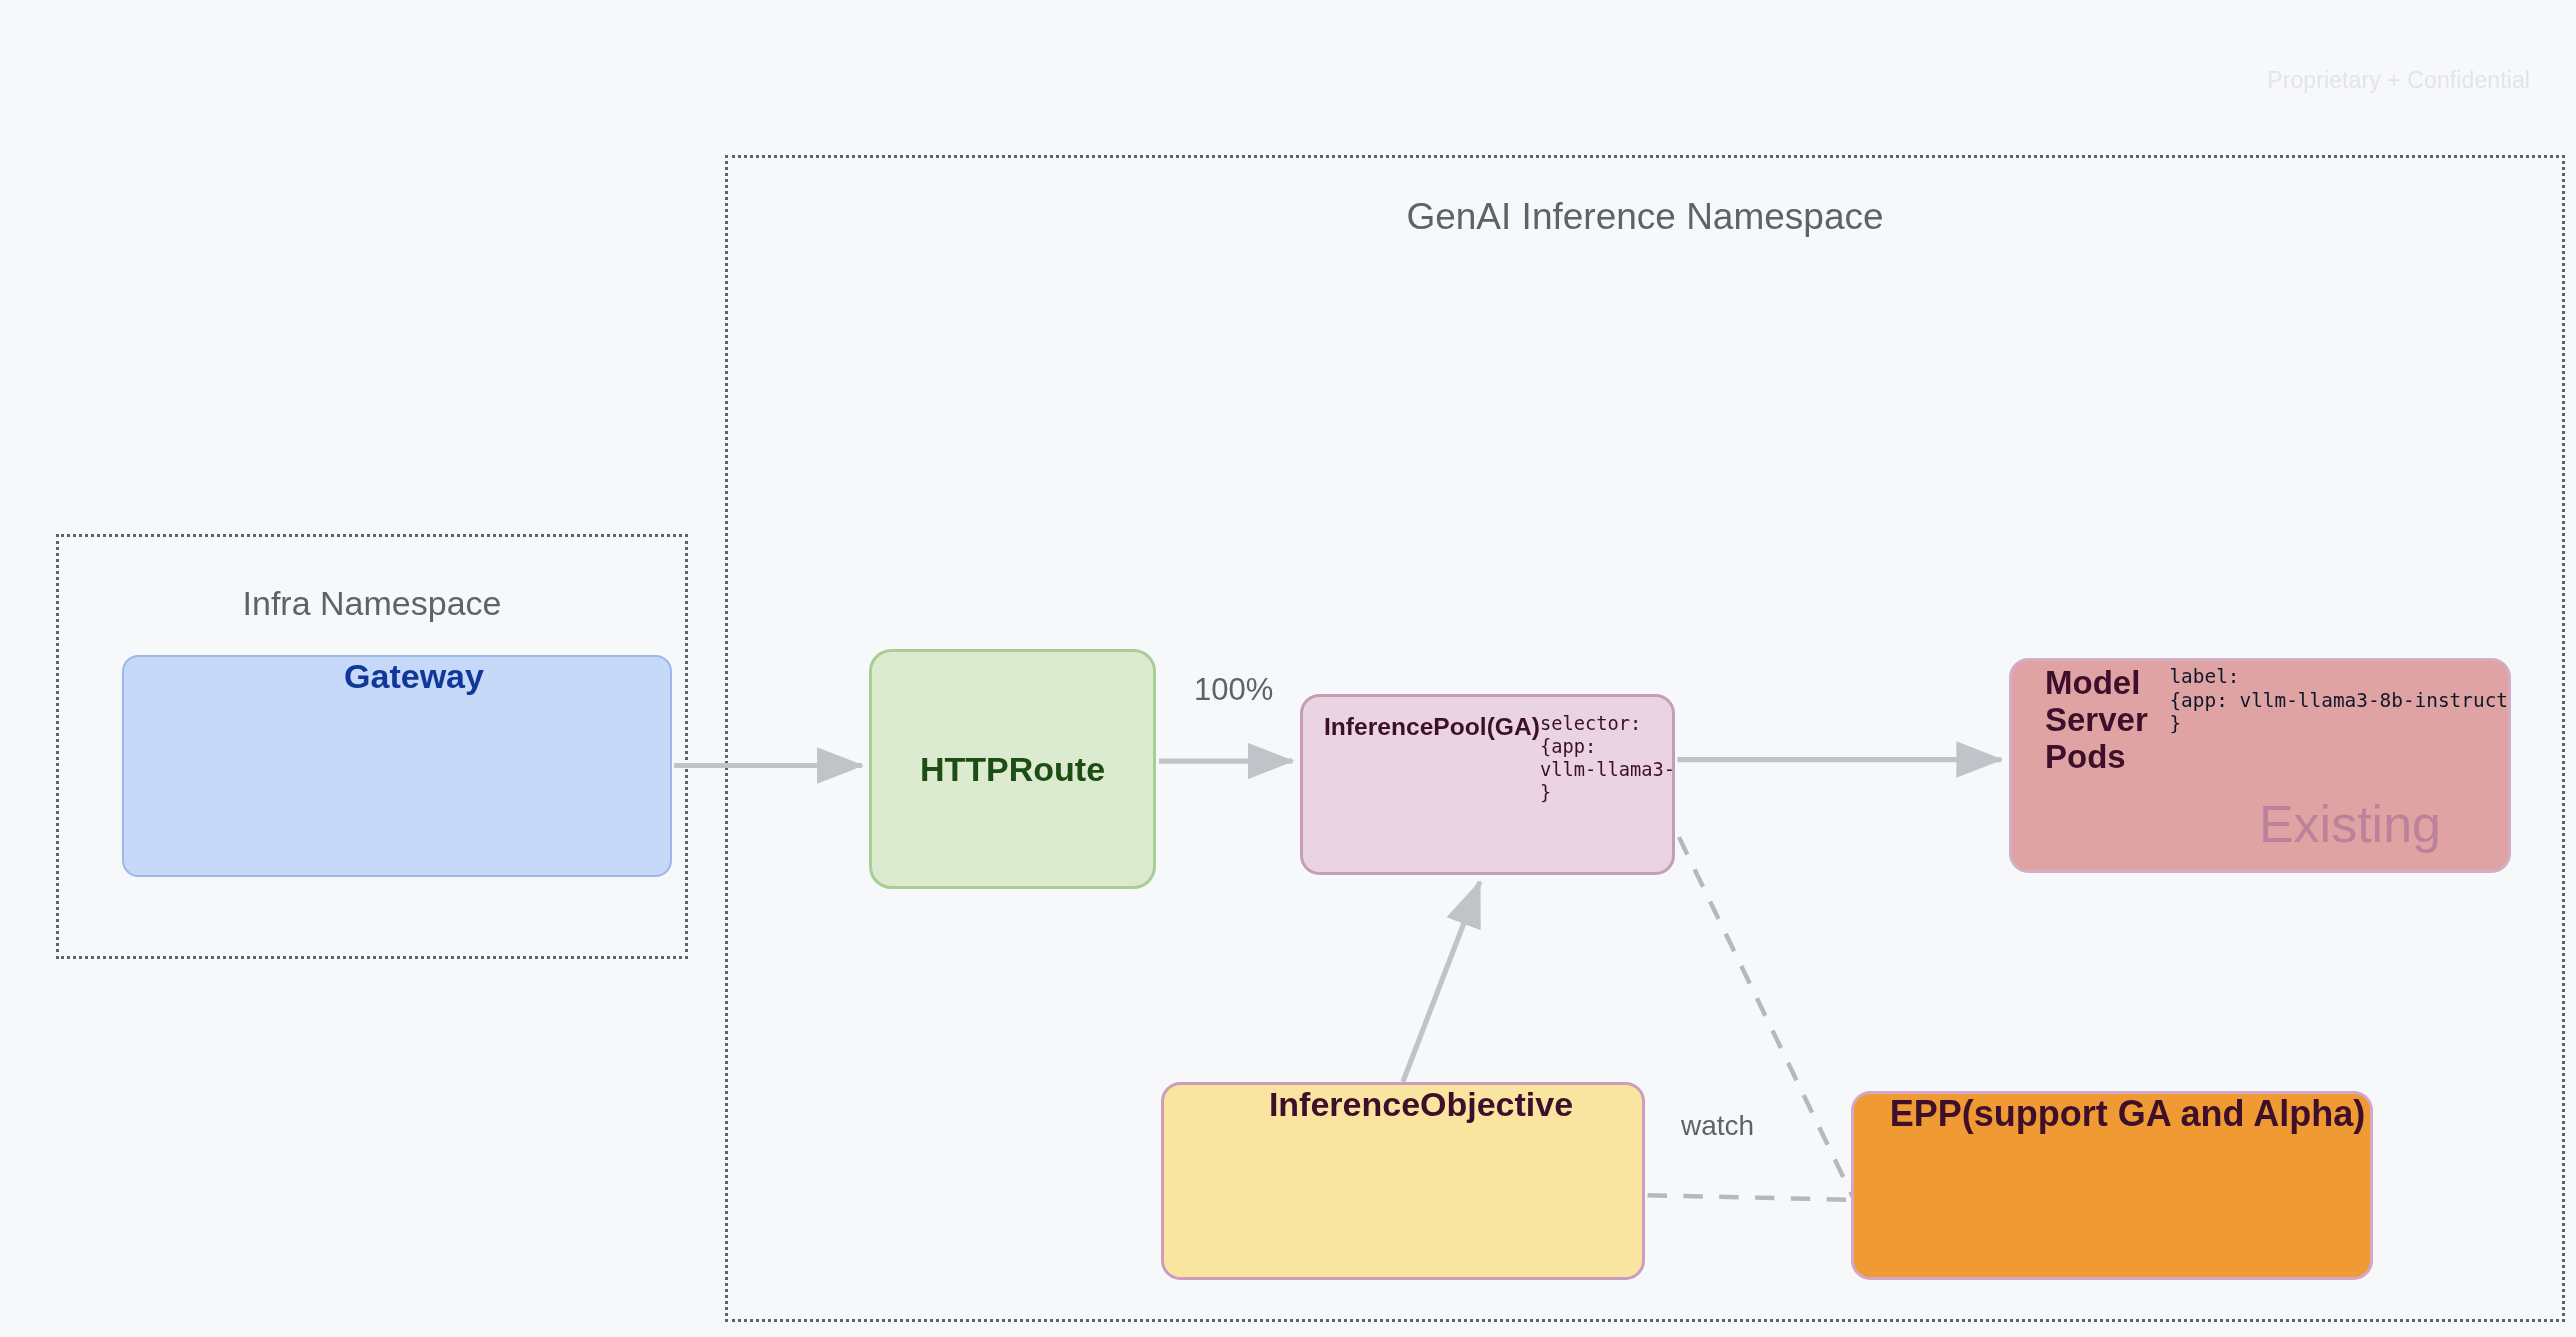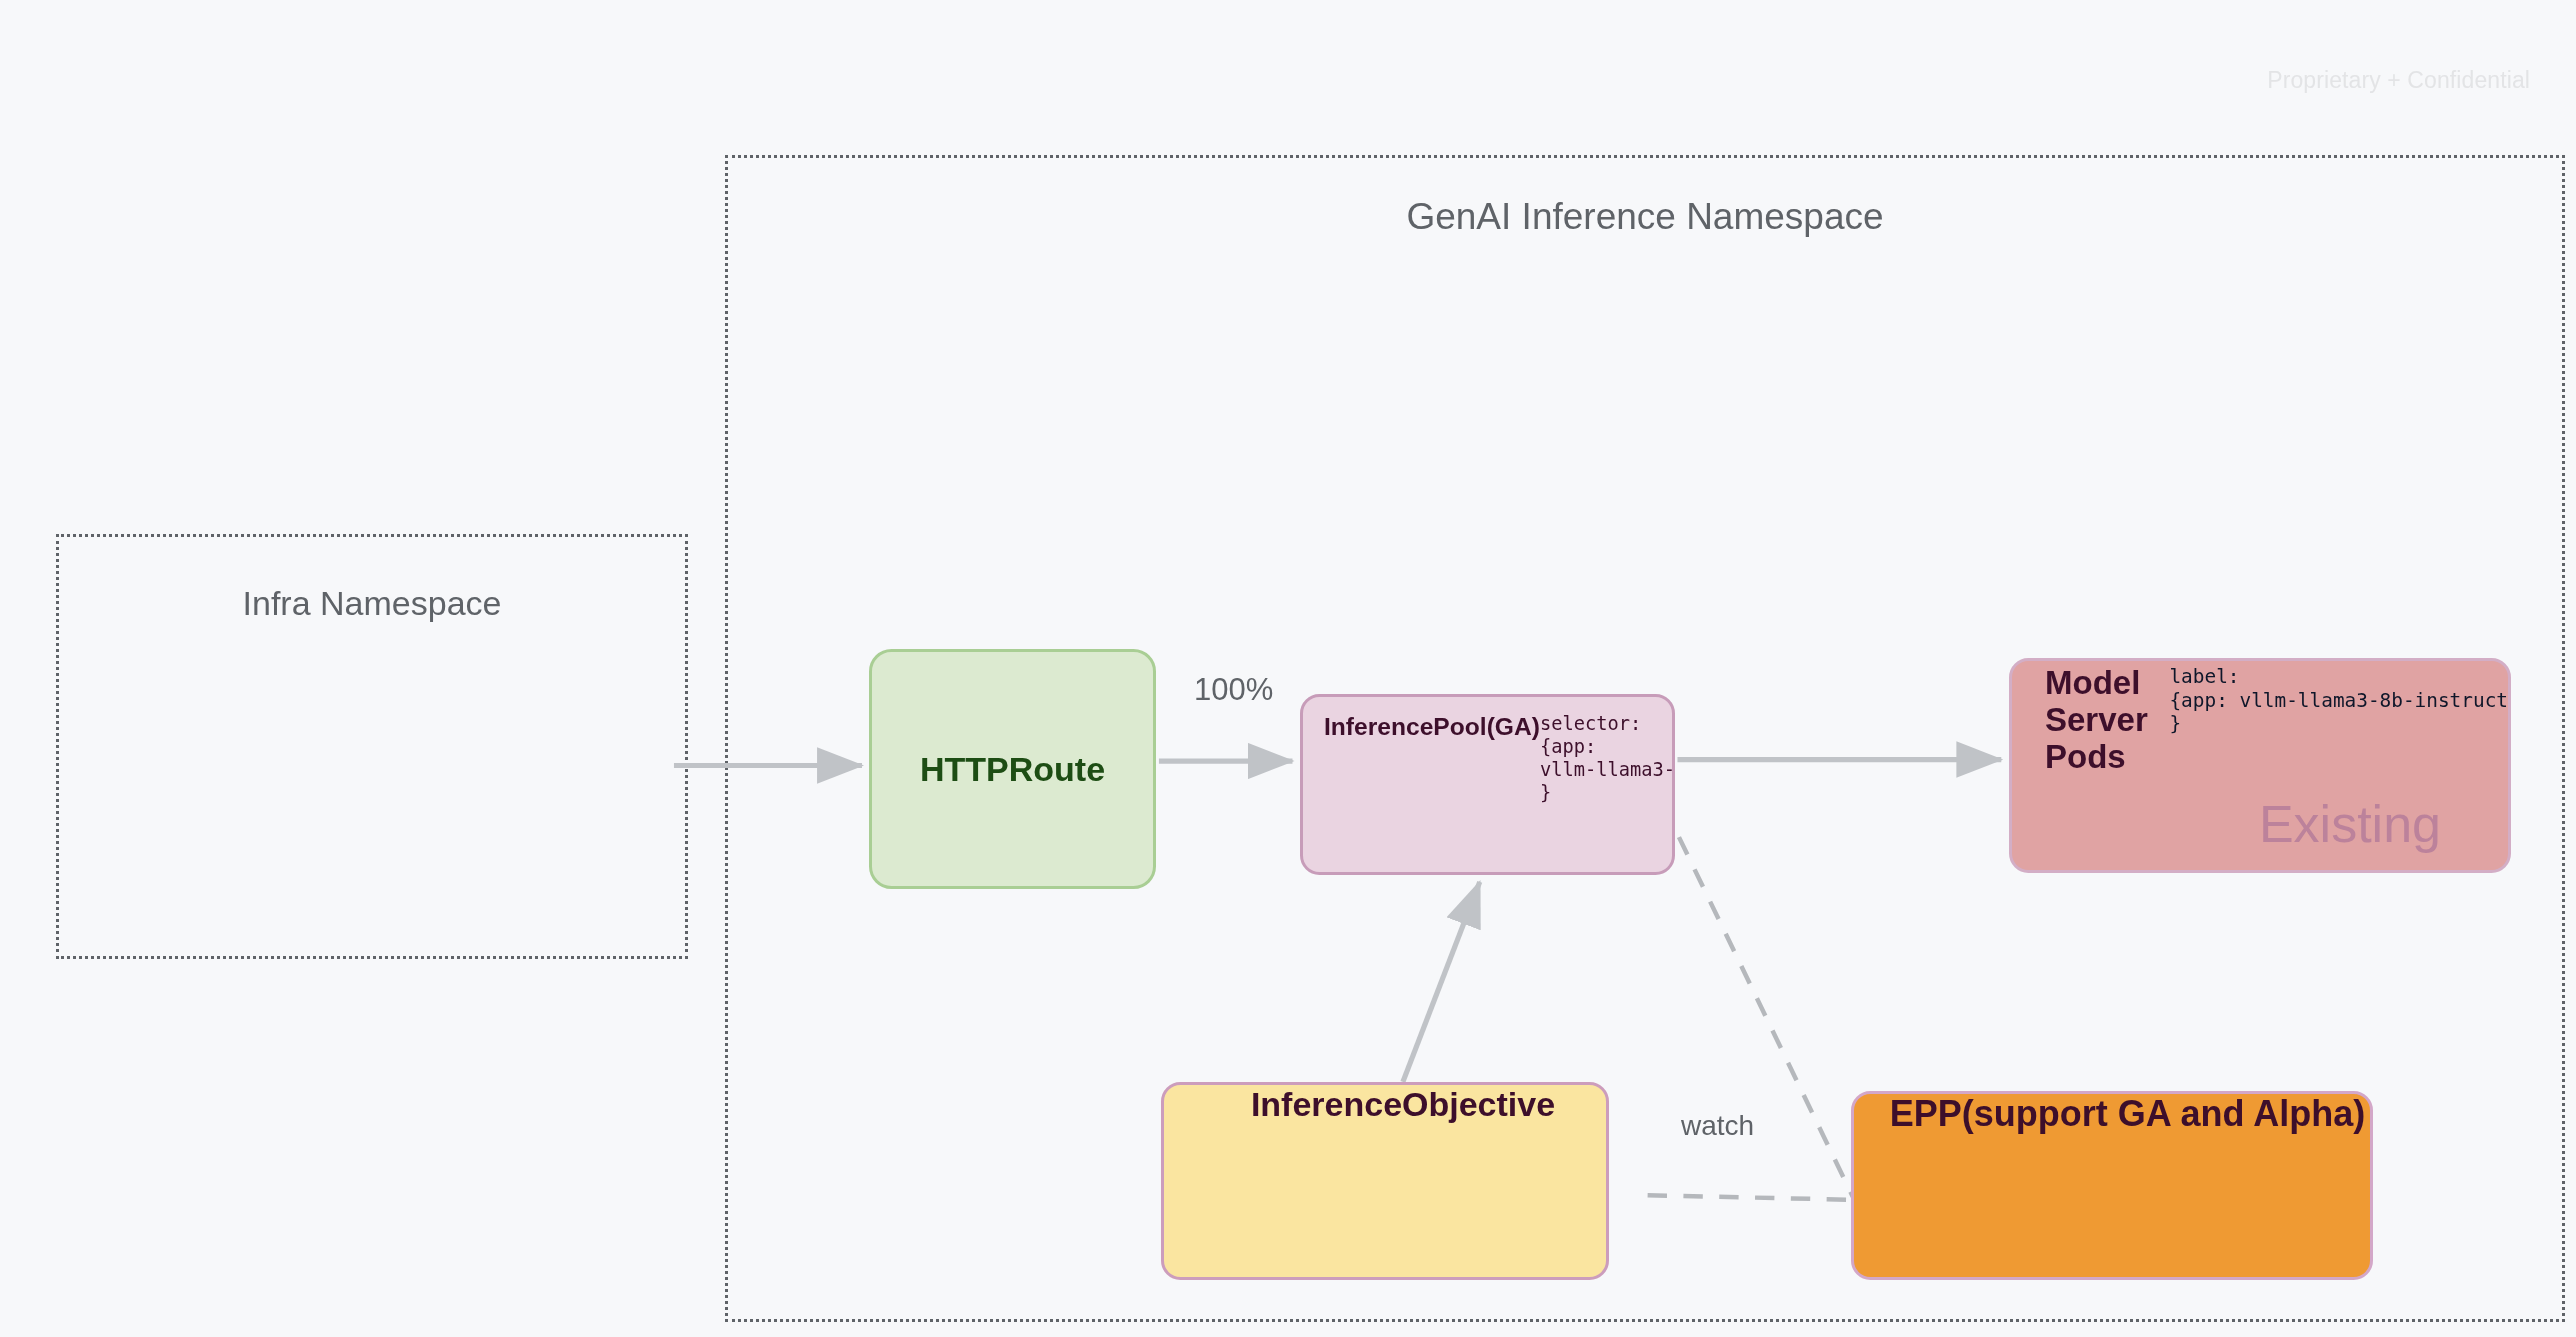--- a/index.html
+++ b/index.html
@@ -170,21 +170,21 @@
     font-size: 52px;
     color: rgba(120, 70, 140, 0.35);
     white-space: nowrap;
     pointer-events: none;
   }
 
   
   #node-inferenceobjective {
     left: 1161px;
     top: 1082px;
-    width: 448px;
+    width: 484px;
     height: 198px;
     background: #fae5a0;
     border: 3px solid #cc9dbc;
     padding-left: 36px;
     justify-content: center;
   }
   #node-inferenceobjective .title {
     font-size: 34px;
     color: #3d0f2b;
     margin-bottom: 4.5px;
@@ -270,20 +270,23 @@
 
     <line x1="2208" y1="1602" x2="2478" y2="1608" stroke="#b5b8bc" stroke-width="6" stroke-dasharray="26 22"></line>
 
     <line x1="2250" y1="1122" x2="2483" y2="1604" stroke="#b5b8bc" stroke-width="6" stroke-dasharray="26 22"></line>
   </svg>
 
   <div class="edge-label" id="label-100">100%</div>
 
   <div class="edge-label" id="label-watch">watch</div>
 
+  <div class="node" id="node-gateway">
+    <div class="title">Gateway</div>
+  </div>
 
   <div class="node" id="node-httproute">
     <div class="title">HTTPRoute</div>
   </div>
 
   <div class="node" id="node-inferencepool">
     <div class="title">InferencePool(GA)</div>
     <div class="mono">selector:
 {app:
 vllm-llama3-8b-instruct

